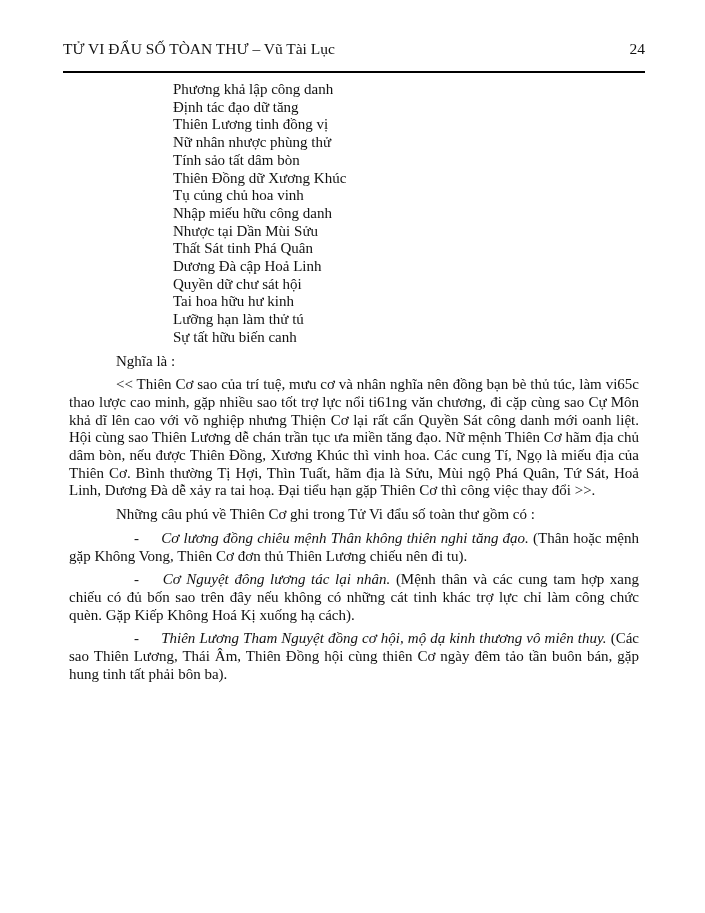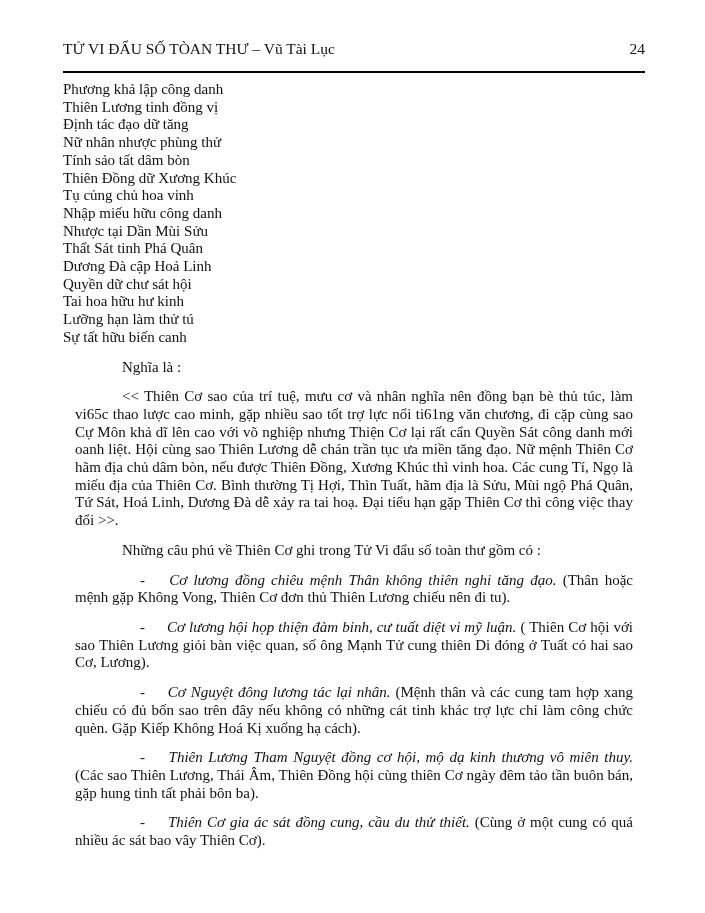--- a/index.html
+++ b/index.html
@@ -29,23 +29,23 @@
     border:none;
     border-top:2px solid #000;
     margin-top:13px;
     width:100%;
   }
   .bodytext {
     margin-top:8px;
     font-size:15px;
     line-height:17.7px;
   }
-  .verse { }
+  .verse { margin-left:110px; }
   .verse-line { white-space:nowrap; }
-  p { margin:12px; text-align:justify; }
+  p { margin:6px; text-align:justify; }
   p.indent { text-indent:47px; }
   p.bullet { text-indent:65px; }
   .tab { display:inline-block; width:18px; }
   .quote { font-style:italic; }
 </style>
 </head>
 <body>
 
 <div class="page">
   <div class="content">
@@ -53,22 +53,22 @@
     <div class="header-row">
       <span>TỬ VI ĐẨU SỐ TÒAN THƯ – Vũ Tài Lục</span>
       <span>24</span>
     </div>
     <hr class="rule">
 
     <div class="bodytext">
 
       <div class="verse">
         <div class="verse-line">Phương khả lập công danh</div>
+        <div class="verse-line">Định tác đạo dữ tăng</div>
         <div class="verse-line">Thiên Lương tinh đồng vị</div>
-        <div class="verse-line">Định tác đạo dữ tăng</div>
         <div class="verse-line">Nữ nhân nhược phùng thử</div>
         <div class="verse-line">Tính sảo tất dâm bòn</div>
         <div class="verse-line">Thiên Đồng dữ Xương Khúc</div>
         <div class="verse-line">Tụ củng chủ hoa vinh</div>
         <div class="verse-line">Nhập miếu hữu công danh</div>
         <div class="verse-line">Nhược tại Dần Mùi Sửu</div>
         <div class="verse-line">Thất Sát tinh Phá Quân</div>
         <div class="verse-line">Dương Đà cập Hoả Linh</div>
         <div class="verse-line">Quyền dữ chư sát hội</div>
         <div class="verse-line">Tai hoa hữu hư kinh</div>
@@ -81,40 +81,30 @@
       <p class="indent">&lt;&lt; Thiên Cơ sao của trí tuệ, mưu cơ và nhân nghĩa nên đồng bạn bè thủ túc, làm vi65c thao lược cao minh, gặp nhiều sao tốt trợ lực nổi ti61ng văn chương, đi cặp cùng sao Cự Môn khả dĩ lên cao với võ nghiệp nhưng Thiện Cơ lại rất cẩn Quyền Sát công danh mới oanh liệt. Hội cùng sao Thiên Lương dễ chán trần tục ưa miền tăng đạo. Nữ mệnh Thiên Cơ hãm địa chủ dâm bòn, nếu được Thiên Đồng, Xương Khúc thì vinh hoa. Các cung Tí, Ngọ là miếu địa của Thiên Cơ. Bình thường Tị Hợi, Thìn Tuất, hãm địa là Sửu, Mùi ngộ Phá Quân, Tứ Sát, Hoả Linh, Dương Đà dễ xảy ra tai hoạ. Đại tiểu hạn gặp Thiên Cơ thì công việc thay đổi &gt;&gt;.</p>
 
       <p class="indent">Những câu phú về Thiên Cơ ghi trong Tử Vi đẩu số toàn thư gồm có :</p>
 
       <p class="bullet">
         <span class="dash">-</span><span class="tab"></span>
         <span class="quote">Cơ lương đồng chiêu mệnh Thân không thiên nghi tăng đạo.</span>
         <span class="note">(Thân hoặc mệnh gặp Không Vong, Thiên Cơ đơn thủ Thiên Lương chiếu nên đi tu).</span>
       </p>
 
-      <p class="bullet">
-        <span class="dash">-</span><span class="tab"></span>
-        <span class="quote">Cơ lương hội họp thiện đàm binh, cư tuất diệt vi mỹ luận.</span>
-        <span class="note">( Thiên Cơ hội với sao Thiên Lương giỏi bàn việc quan, số ông Mạnh Tử cung thiên Di đóng ở Tuất có hai sao Cơ, Lương).</span>
-      </p>
 
 
       <p class="bullet">
         <span class="dash">-</span><span class="tab"></span>
         <span class="quote">Cơ Nguyệt đông lương tác lại nhân.</span>
         <span class="note">(Mệnh thân và các cung tam hợp xang chiếu có đủ bốn sao trên đây nếu không có những cát tinh khác trợ lực chỉ làm công chức quèn. Gặp Kiếp Không Hoá Kị xuống hạ cách).</span>
       </p>
 
       <p class="bullet">
         <span class="dash">-</span><span class="tab"></span>
         <span class="quote">Thiên Lương Tham Nguyệt đồng cơ hội, mộ dạ kinh thương vô miên thuy.</span>
         <span class="note">(Các sao Thiên Lương, Thái Âm, Thiên Đồng hội cùng thiên Cơ ngày đêm tảo tần buôn bán, gặp hung tinh tất phải bôn ba).</span>
       </p>
 
-      <p class="bullet">
-        <span class="dash">-</span><span class="tab"></span>
-        <span class="quote">Thiên Cơ gia ác sát đồng cung, cầu du thử thiết.</span>
-        <span class="note">(Cùng ở một cung có quá nhiều ác sát bao vây Thiên Cơ).</span>
-      </p>
 
     </div>
   </div>
 </div>
 
 </body></html>

